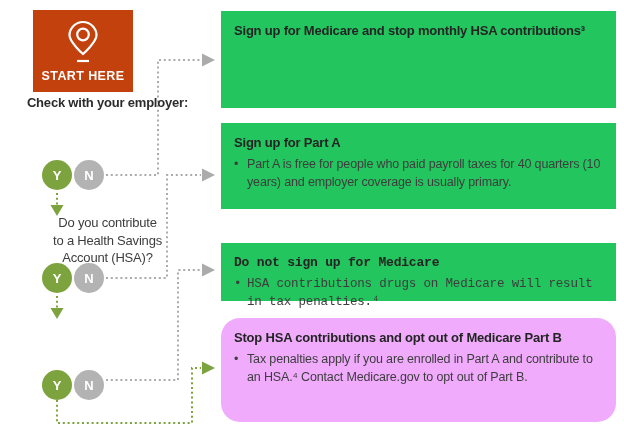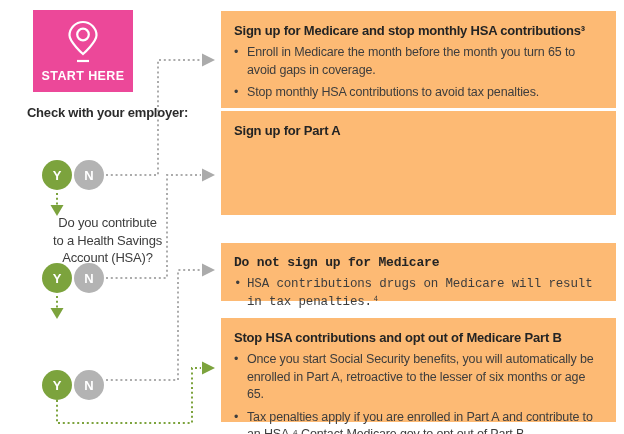--- a/index.html
+++ b/index.html
@@ -11,21 +11,21 @@
     height: 434px;
     background: #ffffff;
     overflow: hidden;
   }
 
   
   .start-box {
     position: absolute;
     left: 33px; top: 10px;
     width: 100px; height: 82px;
-    background: #ec4899;
+    background: #c2410c;
     display: flex;
     flex-direction: column;
     align-items: center;
     justify-content: flex-start;
     padding-top: 8px;
   }
   .start-label {
     color: #ffffff;
     font-size: 12.5px;
     font-weight: bold;
@@ -59,22 +59,22 @@
   .yn-yes { background: #7CA33D; }
   .yn-no  { background: #B3B3B3; }
 
   
   .outcome {
     position: absolute;
     left: 221px;
     width: 395px;
     padding: 11px 13px 10px 13px;
   }
-  .outcome.gray  { background: #fdba74; }
-  .outcome.green { background: #fdba74; }
+  .outcome.gray  { background: #22c55e; }
+  .outcome.green { background: #f0abfc; border-radius: 19px; }
   .outcome-title {
     font-size: 13px;
     font-weight: bold;
     color: #242424;
     letter-spacing: -0.2px;
     line-height: 18px;
     margin-bottom: 4px;
   }
   .bullets { list-style: none; }
   .bullets li {
@@ -131,21 +131,21 @@
 
   <div class="start-box">
     <svg width="40" height="48" viewBox="0 0 40 48" xmlns="http://www.w3.org/2000/svg">
       <path d="M20 4 C12.5 4 6.5 10 6.5 17.3 C6.5 24 20 36 20 36 C20 36 33.5 24 33.5 17.3 C33.5 10 27.5 4 20 4 Z" fill="none" stroke="#ffffff" stroke-width="2.2"></path>
       <circle cx="20" cy="16.5" r="5.8" fill="none" stroke="#ffffff" stroke-width="2.2"></circle>
       <line x1="14" y1="43" x2="26" y2="43" stroke="#ffffff" stroke-width="2.2"></line>
     </svg>
     <div class="start-label">START HERE</div>
   </div>
 
-  <div class="question" style="top:104px;">
+  <div class="question" style="top:94px;">
     <div class="intro">Check with your employer:</div>
   </div>
   <div class="yn-circle yn-yes" style="left:42px; top:160px;">
     <span>Y</span>
   </div>
   <div class="yn-circle yn-no" style="left:74px; top:160px;">
     <span>N</span>
   </div>
 
   <div class="question" style="top:214px;">
@@ -162,43 +162,38 @@
 
   <div class="yn-circle yn-yes" style="left:42px; top:370px;">
     <span>Y</span>
   </div>
   <div class="yn-circle yn-no" style="left:74px; top:370px;">
     <span>N</span>
   </div>
 
   <div class="outcome gray" style="top:11px; height:97px;">
     <div class="outcome-title">Sign up for Medicare and stop monthly HSA contributions³</div>
-    <ul class="bullets">
-      <li><span class="b-lines">Enroll in Medicare the month before the month you turn 65 to
-avoid gaps in coverage.</span></li>
-      <li><span class="b-lines">Stop monthly HSA contributions to avoid tax penalties.</span></li>
-    </ul>
   </div>
 
-  <div class="outcome gray" style="top:111px; height:104px;">
+  <div class="outcome gray" style="top:123px; height:86px;">
     <div class="outcome-title">Sign up for Part A</div>
     <ul class="bullets">
+      <li><span class="b-lines">Part A is free for people who paid payroll taxes for 40 quarters (10
+years) and employer coverage is usually primary.</span></li>
     </ul>
   </div>
 
   <div class="outcome gray" style="top:243px; height:58px;font-family:Liberation Mono, monospace;">
     <div class="outcome-title">Do not sign up for Medicare</div>
     <ul class="bullets">
       <li><span class="b-lines">HSA contributions drugs on Medicare will result in tax penalties.⁴</span></li>
     </ul>
   </div>
 
   <div class="outcome green" style="top:318px; height:104px;">
     <div class="outcome-title">Stop HSA contributions and opt out of Medicare Part B</div>
     <ul class="bullets">
-      <li><span class="b-lines">Once you start Social Security benefits, you will automatically be
-enrolled in Part A, retroactive to the lesser of six months or age 65.</span></li>
       <li><span class="b-lines">Tax penalties apply if you are enrolled in Part A and contribute to
 an HSA.⁴ Contact Medicare.gov to opt out of Part B.</span></li>
     </ul>
   </div>
 
 </div>
 
 </body></html>

